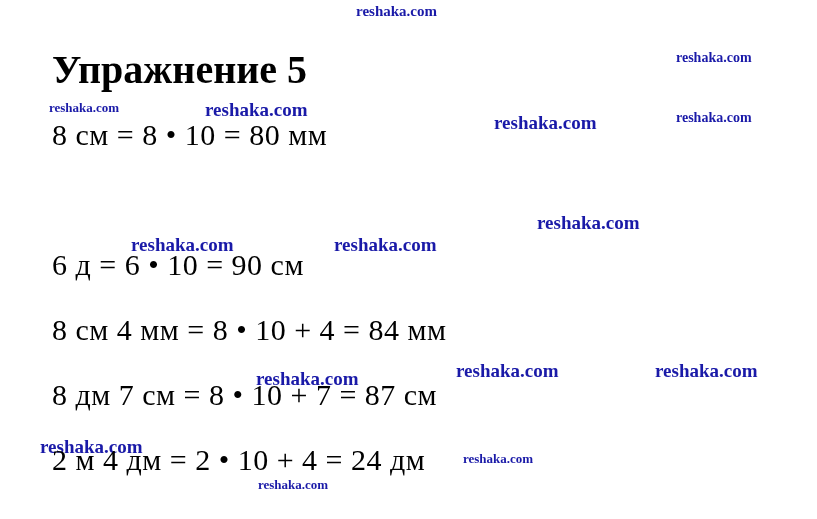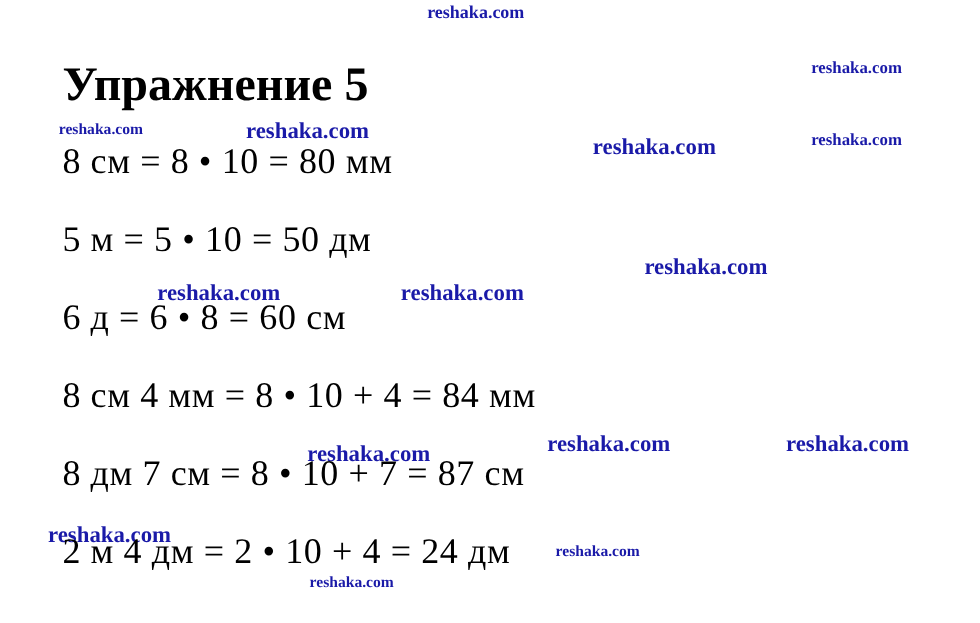--- a/index.html
+++ b/index.html
@@ -79,23 +79,22 @@
   <div class="wm" style="left:40px; top:436px; font-size:19px;">reshaka.com</div>
 
   <div class="wm" style="left:463px; top:451px; font-size:13px;">reshaka.com</div>
 
   <div class="wm" style="left:258px; top:477px; font-size:13px;">reshaka.com</div>
 
   <div class="title">Упражнение 5</div>
 
   <div class="line" style="left:52px; top:118px;">8 см = 8 • 10 = 80 мм</div>
 
-  <div class="line" style="left:52px; top:183px;">5 м = 5 • 10 = 50 дм</div>
 
-  <div class="line" style="left:52px; top:248px;">6 д = 6 • 8 = 60 см</div>
+  <div class="line" style="left:52px; top:248px;">6 д = 6 • 10 = 90 см</div>
 
   <div class="line" style="left:52px; top:313px;">8 см 4 мм = 8 • 10 + 4 = 84 мм</div>
 
   <div class="line" style="left:52px; top:378px;">8 дм 7 см = 8 • 10 + 7 = 87 см</div>
 
   <div class="line" style="left:52px; top:443px;text-align:center;">2 м 4 дм = 2 • 10 + 4 = 24 дм</div>
 
 </div>
 
 </body></html>

